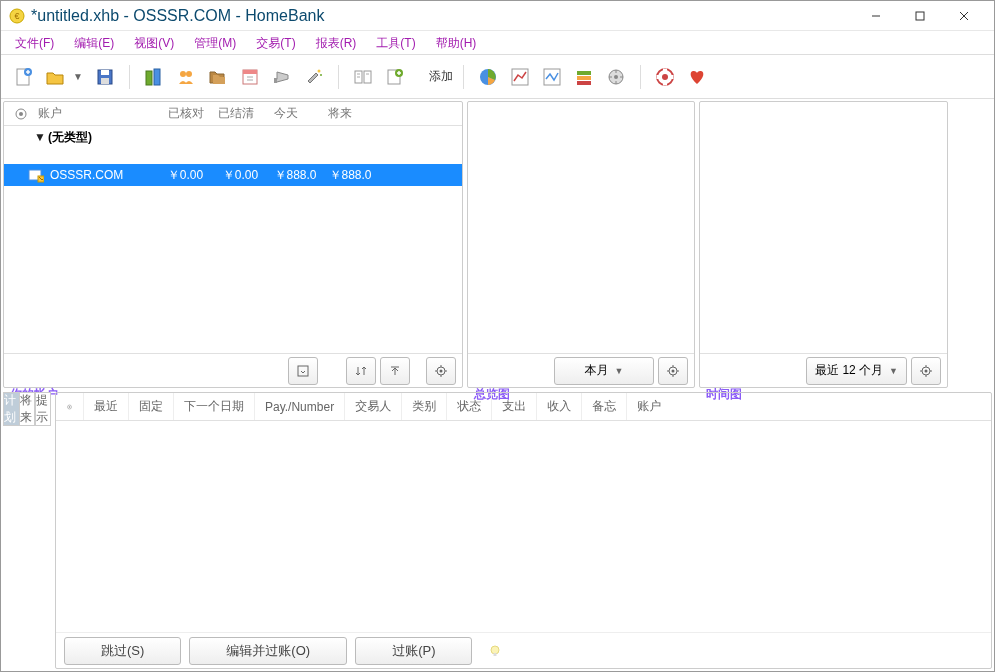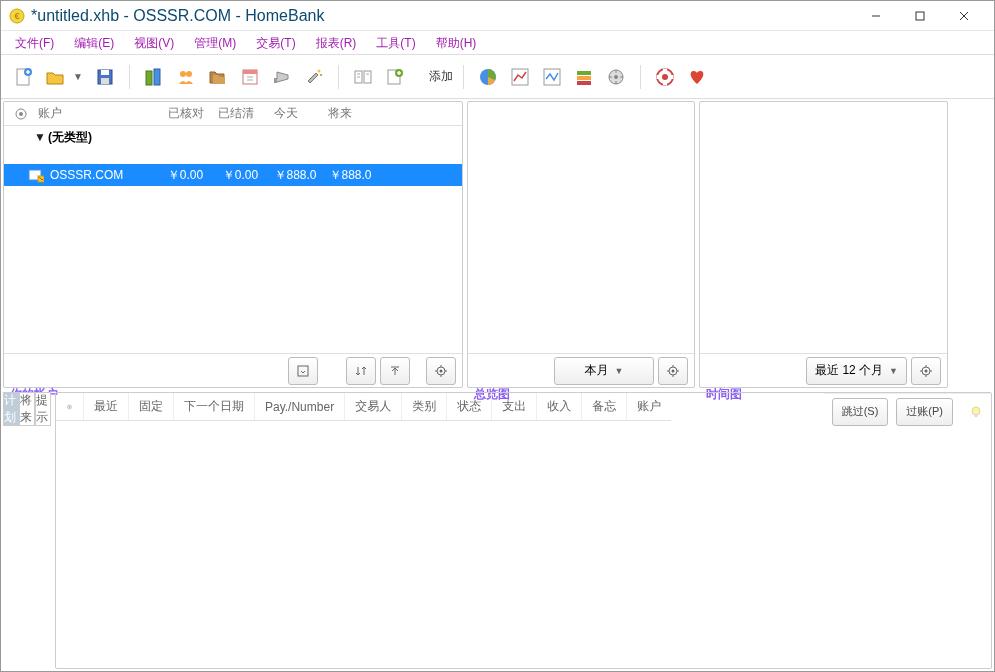--- a/index.html
+++ b/index.html
@@ -33,27 +33,27 @@
 .tree-row .row-v { width: 55px; text-align: center; padding-right: 4px; }
 .panel-footer { display: flex; align-items: center; height: 34px; border-top: 1px solid #e0e0e0; padding: 0 6px; gap: 4px; }
 .panel-footer .footer-label { flex: 1; font-weight: bold; color: #8b5cf6; margin-top: 47px; }
 .sm-btn { min-width: 30px; height: 28px; border: 1px solid #bbb; background: linear-gradient(#fff,#eee); border-radius: 3px; display: flex; align-items: center; justify-content: center; cursor: pointer; font-size: 12px; color: #444; }
 .dropdown-btn { min-width: 100px; height: 28px; border: 1px solid #bbb; background: linear-gradient(#fff,#eee); border-radius: 3px; display: flex; align-items: center; justify-content: center; gap: 6px; cursor: pointer; padding: 0 8px; font-size: 12px; }
 .dropdown-btn .dd-arrow { font-size: 9px; color: #666; }
 .bottom { display: flex; flex: 1; padding: 2px; gap: 4px; min-height: 0; }
 .side-tabs { width: 48px; display: flex; flex-direction: row; background: #fff; }
 .side-tab { height: 34px; display: flex; align-items: center; justify-content: center; border: 1px solid #ccc; color: #666; cursor: pointer; font-size: 12px; margin-bottom: -1px; }
 .side-tab.active { background: #bfcdd9; color: #fff; border-right: 1px solid #bfcdd9; z-index: 2; }
-.bottom-panel { flex: 1; border: 1px solid #ccc; border-radius: 2px; display: flex; flex-direction: row; }
+.bottom-panel { flex: 1; border: 1px solid #ccc; border-radius: 2px; display: flex; flex-direction: column; }
 .plan-header { display: flex; align-items: center; height: 28px; border-bottom: 1px solid #e0e0e0; color: #666; font-size: 12px; }
 .plan-header .ph-col { padding: 0 10px; border-right: 1px solid #eee; white-space: nowrap; display: flex; align-items: center; height: 100%; }
 .plan-header .ph-gear { width: 28px; justify-content: center; }
 .plan-body { flex: 1; }
 .plan-footer { height: 36px; display: flex; align-items: center; padding: 0 8px; gap: 8px; border-top: 1px solid #eee; }
-.big-btn { height: 28px; border: 1px solid #bbb; background: linear-gradient(#fff,#eee); border-radius: 3px; padding: 0 9px; cursor: pointer; font-size: 11px; color: #444; display: flex; align-items: center; }
+.big-btn { height: 28px; border: 1px solid #bbb; background: linear-gradient(#fff,#eee); border-radius: 3px; padding: 0 36px; cursor: pointer; font-size: 13px; color: #444; display: flex; align-items: center; }
 .overview-panel .pbody, .timeline-panel .pbody { flex: 1; }
 svg { display: block; }
 </style>
 </head>
 <body>
 
 <div class="titlebar">
   <svg class="app-icon" viewBox="0 0 16 16">
       <circle cx="8" cy="8" r="7" fill="#f5d442" stroke="#c9a800"></circle>
       <text x="8" y="11" font-size="9" text-anchor="middle" fill="#a07000">€</text>
@@ -367,20 +367,21 @@
       <div class="ph-col">类别</div>
       <div class="ph-col">状态</div>
       <div class="ph-col">支出</div>
       <div class="ph-col">收入</div>
       <div class="ph-col">备忘</div>
       <div class="ph-col" style="border-right:none">账户</div>
     </div>
     <div class="plan-body"></div>
     <div class="plan-footer">
       <div class="big-btn">跳过(S)</div>
+      <div class="big-btn">编辑并过账(O)</div>
       <div class="big-btn">过账(P)</div>
       <span style="margin-left:8px;opacity:0.5">
           <svg width="14" height="14" viewBox="0 0 14 14">
             <circle cx="7" cy="6" r="4" fill="#f8e870" stroke="#ccb300"></circle>
             <rect x="5.5" y="9" width="3" height="3" fill="#bbb"></rect>
           </svg>
         </span>
     </div>
   </div>
 </div>

